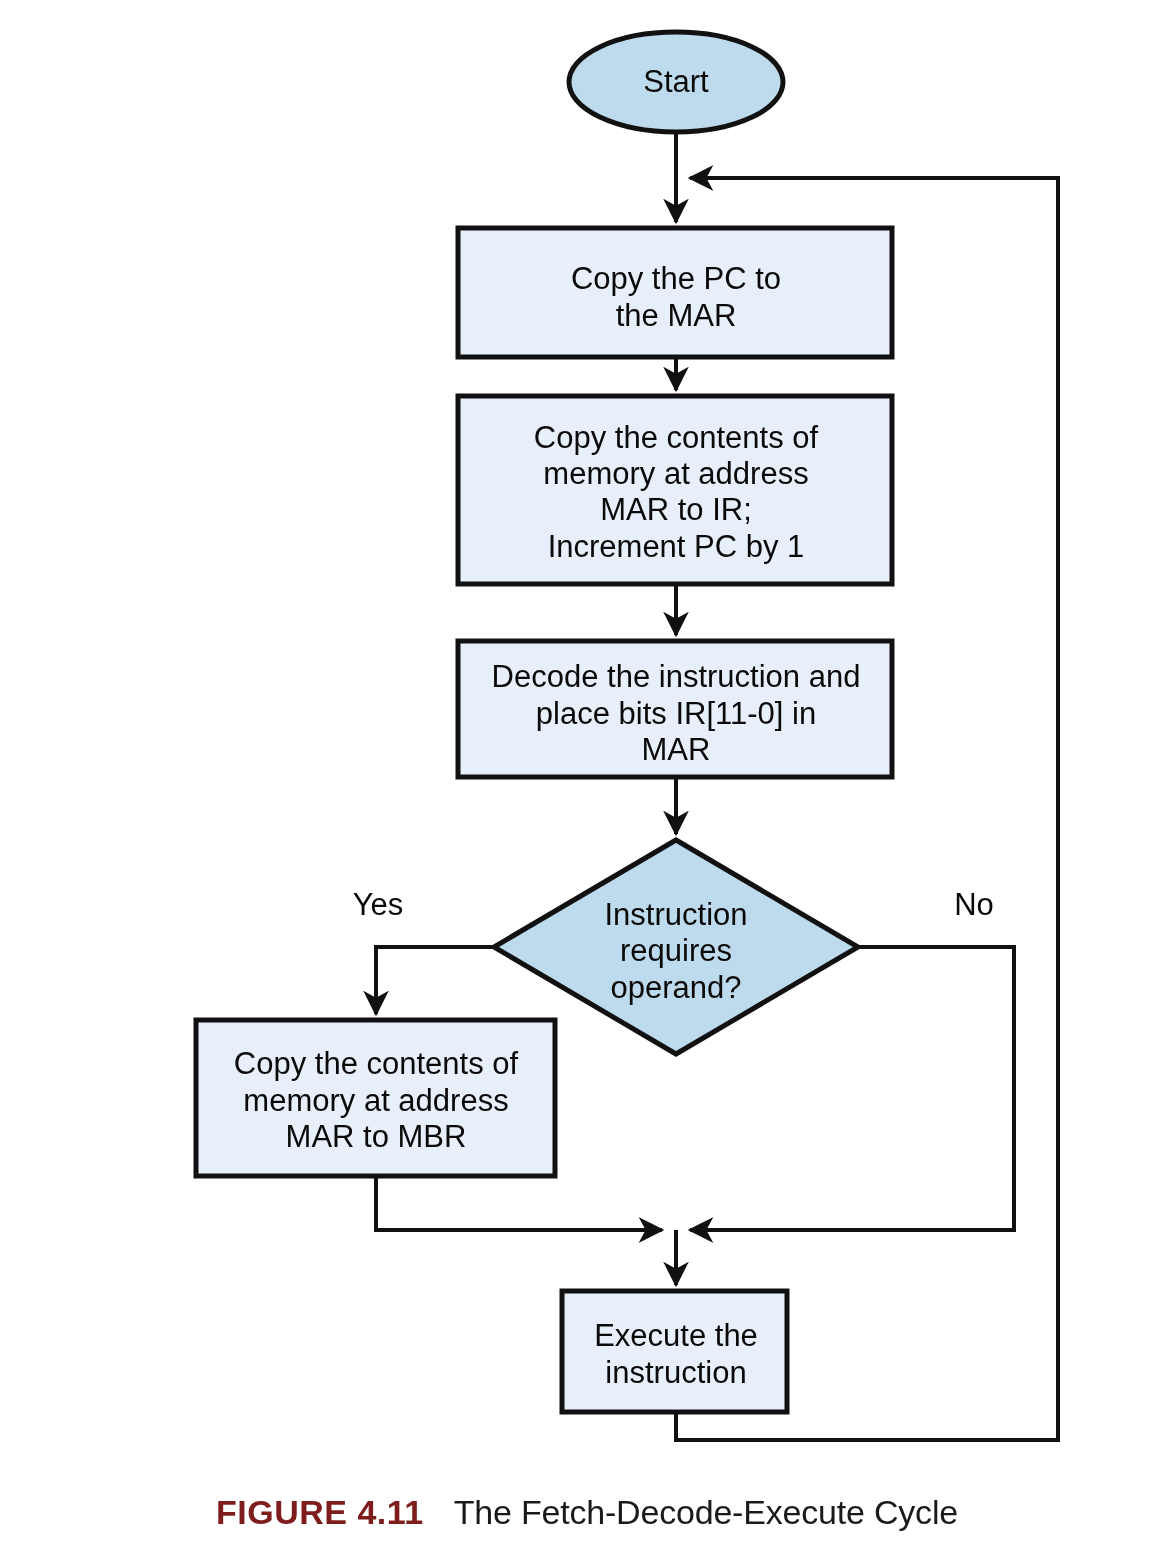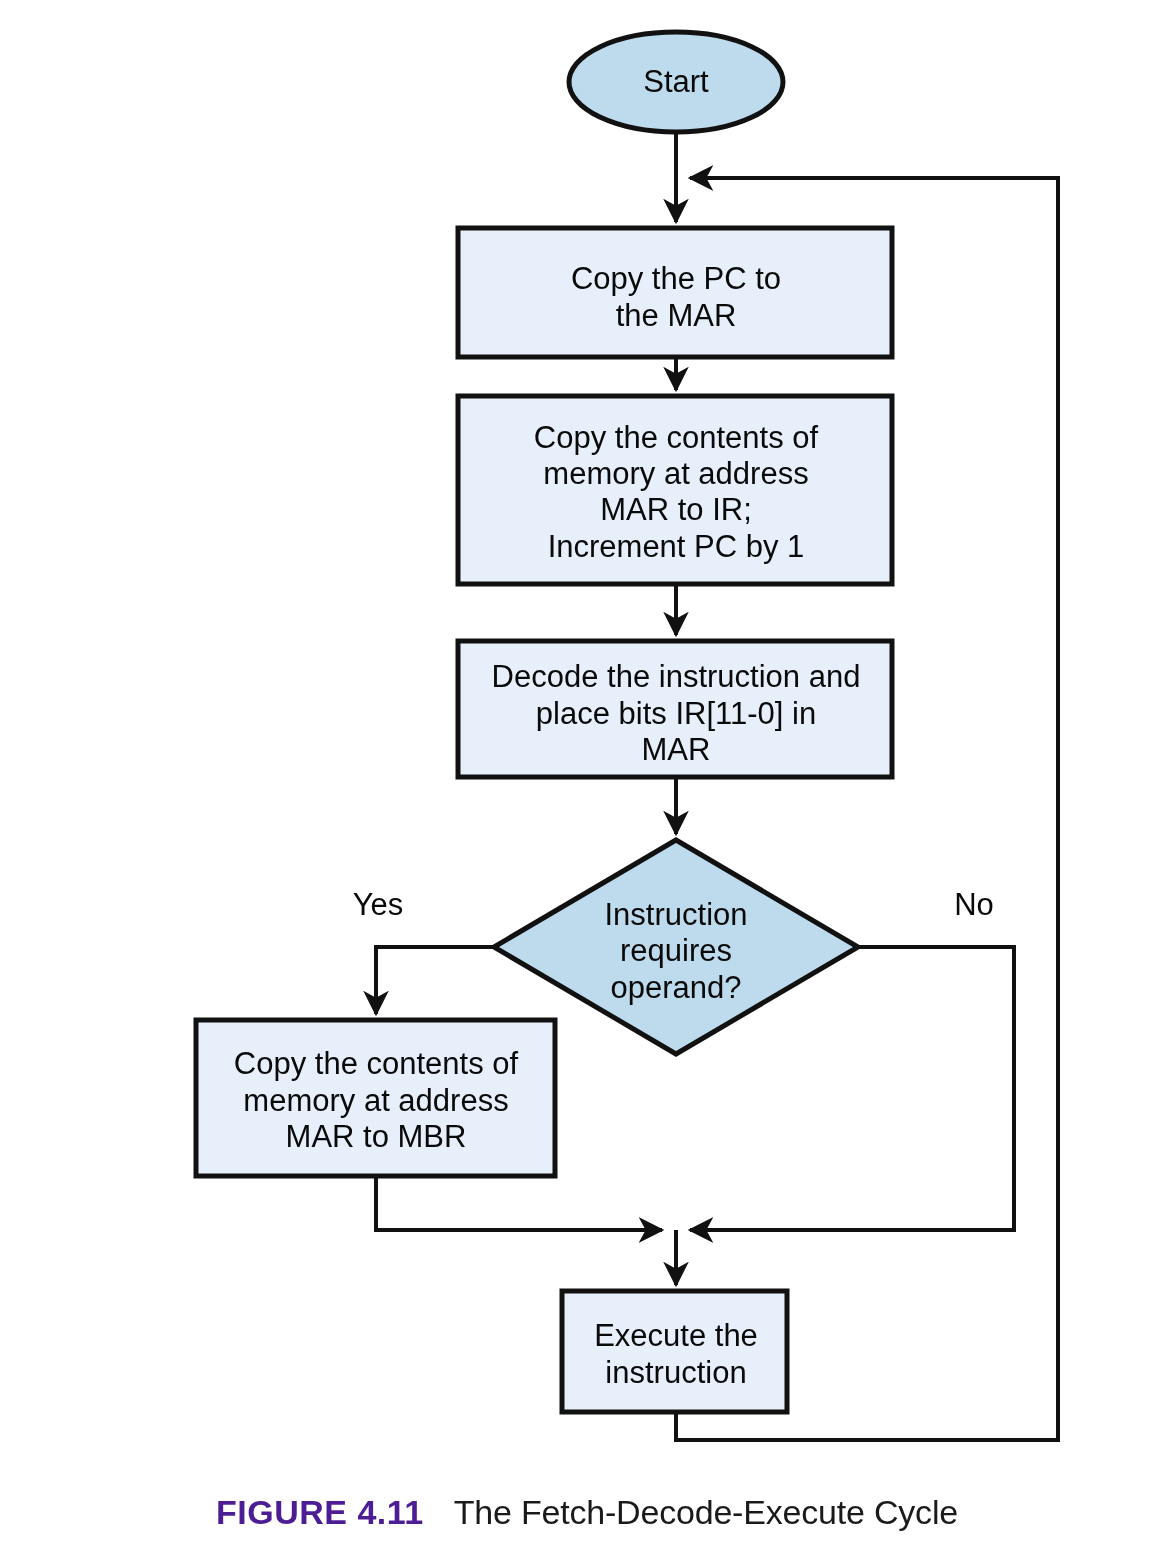--- a/index.html
+++ b/index.html
@@ -68,21 +68,21 @@
     height: 56px;
     display: flex;
     align-items: center;
     justify-content: center;
     gap: 30px;
   }
   .caption-figure {
     font-family: "Liberation Sans", sans-serif;
     font-size: 34px;
     font-weight: bold;
-    color: #4c1d95;
+    color: #7f1d1d;
     letter-spacing: 0.5px;
     white-space: nowrap;
   }
   .caption-title {
     font-family: "Liberation Sans", sans-serif;
     font-size: 34px;
     font-weight: normal;
     color: #1a1a1a;
     letter-spacing: -0.2px;
     white-space: nowrap;

